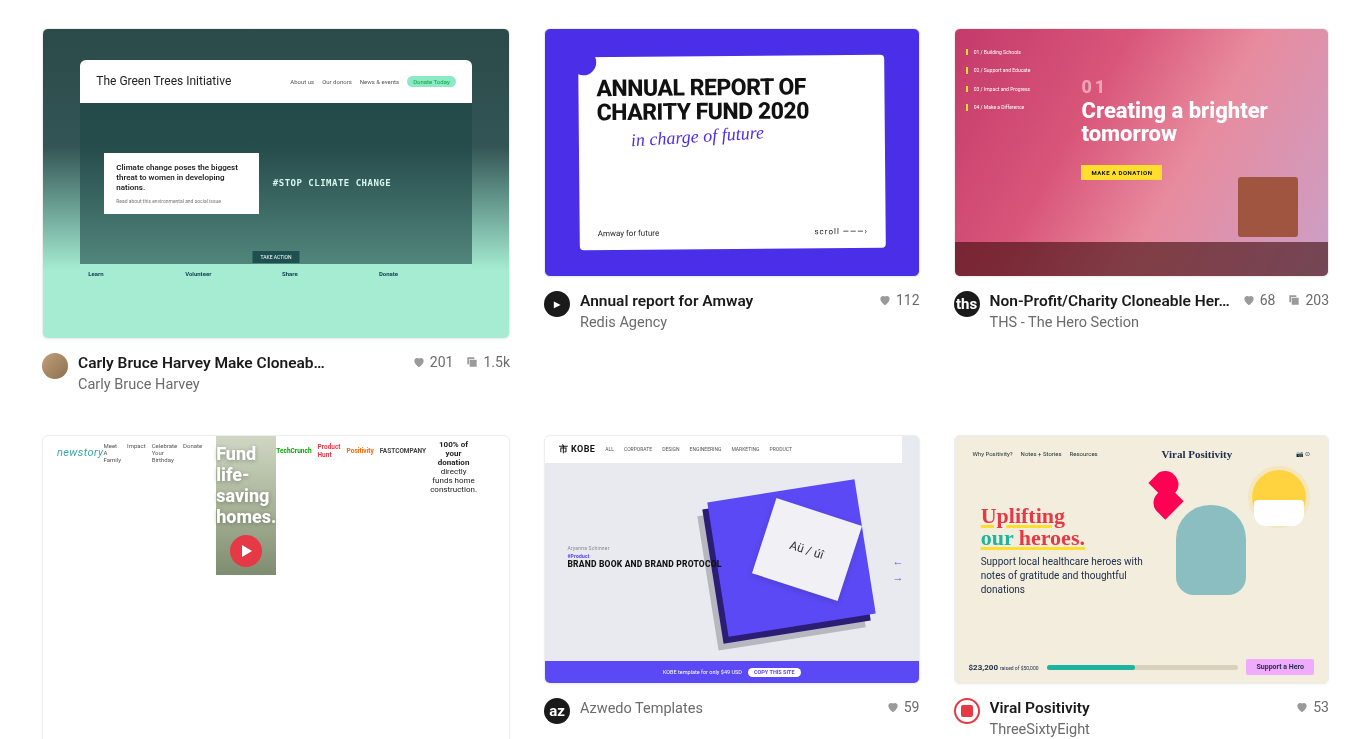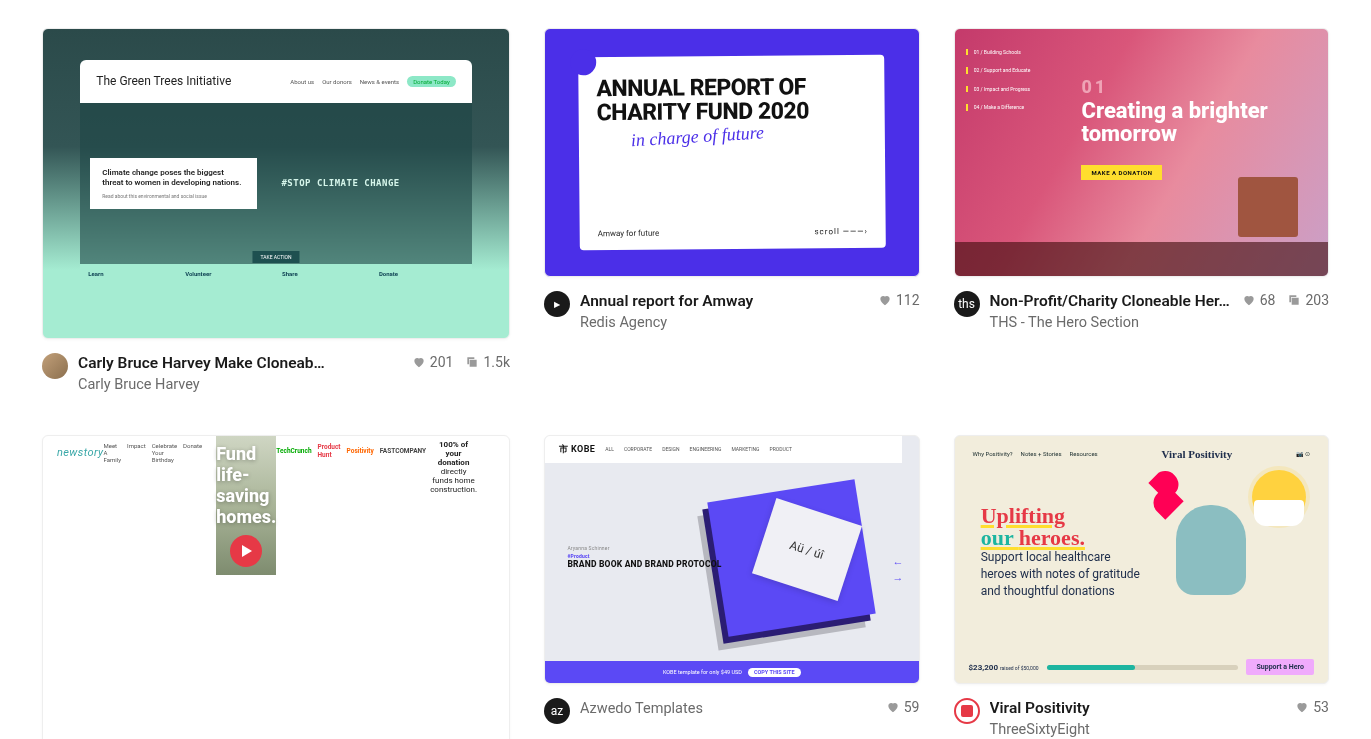--- a/index.html
+++ b/index.html
@@ -1,21 +1,21 @@
 <!DOCTYPE html>
 <html><head>
 <meta charset="utf-8">
 <style>
   *{box-sizing:border-box;margin:0;padding:0}
   body{font-family:-apple-system,BlinkMacSystemFont,"Segoe UI",Roboto,Helvetica,Arial,sans-serif;background:#fff;padding:28px 42px;color:#111}
   .grid{display:grid;grid-template-columns:repeat(3,1fr);gap:42px 34px;max-width:1290px;margin:0 auto}
   .card{display:flex;flex-direction:column}
   .thumb{width:100%;aspect-ratio:402/267;border-radius:6px;overflow:hidden;cursor:pointer;border:1px solid #eee;box-shadow:0 1px 3px rgba(0,0,0,.04);position:relative}
   .meta{display:flex;align-items:flex-start;margin-top:14px;gap:10px}
-  .avatar{width:26px;height:26px;border-radius:50%;flex-shrink:0;display:flex;align-items:center;justify-content:center;font-size:12px;font-weight:400;color:#fff}
+  .avatar{width:26px;height:26px;border-radius:50%;flex-shrink:0;display:flex;align-items:center;justify-content:center;font-size:15px;font-weight:700;color:#fff}
   .avatar.img{background:linear-gradient(135deg,#c2a07a,#8b6f4e)}
   .avatar.redis{background:#1a1a1a}
   .avatar.redis::after{content:"▶";font-size:8px;color:#fff;transform:translate(0,-.5px)}
   .avatar.ths{background:#1a1a1a}
   .avatar.az{background:#1a1a1a;color:#fff}
   .avatar.m{background:#e8e8e8;color:#555}
   .avatar.vp{background:#fff;border:2px solid #e63946}
   .avatar.vp::after{content:"";width:12px;height:12px;background:#e63946;border-radius:2px}
   .info{flex:1;min-width:0}
   .title{font-size:15.5px;font-weight:600;color:#1a1a1a;white-space:nowrap;overflow:hidden;text-overflow:ellipsis;line-height:1.35;cursor:pointer;max-width:260px}
@@ -24,21 +24,21 @@
   .stat{display:flex;align-items:center;gap:4px;font-size:14px;color:#6b6b6b;cursor:pointer}
   .stat svg{width:14px;height:14px;fill:#9a9a9a}
   .heart{width:14px;height:14px}
 
   
   .t1{background:linear-gradient(180deg,#2b4a4a 0%,#355 38%,#a5ecd2 78%,#a5ecd2 100%)}
   .t1 .browser{position:absolute;top:10%;left:8%;right:8%;height:14%;background:#fff;border-radius:6px 6px 0 0;display:flex;align-items:center;justify-content:space-between;padding:0 16px;font-size:6px}
   .t1 .browser .logo{color:#222;font-weight:400;font-size:12px}
   .t1 .browser .nav{display:flex;gap:8px;color:#555;align-items:center}
   .t1 .browser .pill{background:#8de8c7;padding:2px 6px;border-radius:8px;color:#0a3}
-  .t1 .hero{position:absolute;top:24%;left:8%;right:8%;height:52%;background:rgba(30,70,70,.6);display:flex;align-items:center;padding:0 10px;gap:24px}
+  .t1 .hero{position:absolute;top:24%;left:8%;right:8%;height:52%;background:rgba(30,70,70,.6);display:flex;align-items:center;padding:0 24px;gap:14px}
   .t1 .txtbox{background:#fff;padding:10px 12px;width:45%;font-size:8px;color:#222;font-weight:600;line-height:1.3}
   .t1 .txtbox .sm{font-size:5px;font-weight:400;color:#777;margin-top:4px}
   .t1 .stop{color:#d5f5ea;font-family:monospace;font-size:9px;letter-spacing:.5px;line-height:1.3;font-weight:700}
   .t1 .cols{position:absolute;bottom:0;left:8%;right:8%;height:24%;background:#a5ecd2;display:flex;padding:6px 8px;gap:12px;font-size:5px;color:#145}
   .t1 .col{flex:1}
   .t1 .col b{font-size:6px;display:block;margin-bottom:2px}
   .t1 .btn{position:absolute;left:50%;top:72%;transform:translateX(-50%);background:#1e5050;color:#fff;font-size:5px;padding:3px 8px}
 
   
   .t2{background:#4b2fe8;display:flex;align-items:center;justify-content:center}
@@ -89,21 +89,21 @@
   .t5 .foot{position:absolute;bottom:0;left:0;right:0;height:9%;background:#5b49f5;color:#fff;font-size:5.5px;display:flex;align-items:center;justify-content:center;gap:6px}
   .t5 .foot .pill{background:#fff;color:#5b49f5;padding:1.5px 6px;border-radius:8px;font-weight:700}
 
   
   .t6{background:#f2eddc;position:relative;padding:12px 18px}
   .t6 .bar{display:flex;justify-content:space-between;align-items:center;font-size:6px;color:#233}
   .t6 .bar .logo{font-family:serif;font-weight:700;font-size:11px;color:#21304d}
   .t6 .main{position:absolute;left:7%;top:28%;width:44%}
   .t6 .main h2{font-family:serif;font-weight:800;font-size:22px;line-height:1;color:#1db5a0}
   .t6 .main h2 span{color:#e63946;text-decoration:underline;text-decoration-color:#ffde2e;text-decoration-thickness:3px}
-  .t6 .main p{font-size:12px;color:#21304d;line-height:1.4}
+  .t6 .main p{font-size:10px;color:#21304d;margin-top:6px;line-height:1.4}
   .t6 .hand{position:absolute;right:22%;top:28%;width:70px;height:90px;background:#8bbec1;border-radius:34px 34px 18px 18px}
   .t6 .heart{position:absolute;right:40%;top:22%;width:26px;height:24px;background:#f05;border-radius:50% 50% 0 0;transform:rotate(-45deg)}
   .t6 .heart::after{content:"";position:absolute;width:26px;height:24px;background:#f05;border-radius:50% 50% 0 0;left:13px;top:-13px;transform:rotate(90deg)}
   .t6 .sun{position:absolute;right:6%;top:14%;width:54px;height:54px;background:#ffd23f;border-radius:50%;box-shadow:0 0 0 4px #ffd23f33}
   .t6 .mask{position:absolute;right:6.5%;top:26%;width:50px;height:26px;background:#fff;border-radius:4px 4px 12px 12px}
   .t6 .foot{position:absolute;bottom:8px;left:14px;right:14px;display:flex;align-items:center;gap:8px}
   .t6 .foot .num{font-size:8px;color:#21304d;font-weight:700}
   .t6 .foot .bar2{flex:1;height:5px;background:#d8d1bc;border-radius:3px;position:relative}
   .t6 .foot .bar2::after{content:"";position:absolute;left:0;top:0;height:100%;width:46%;background:#1db5a0;border-radius:3px}
   .t6 .foot .btn{background:#f0abfc;color:#21304d;font-size:7px;font-weight:700;padding:4px 10px;border-radius:2px}

